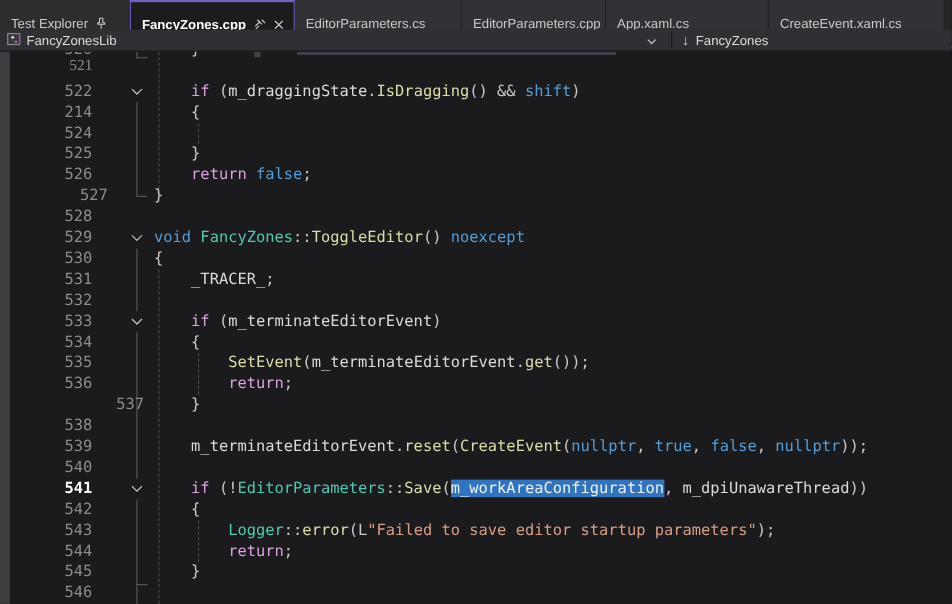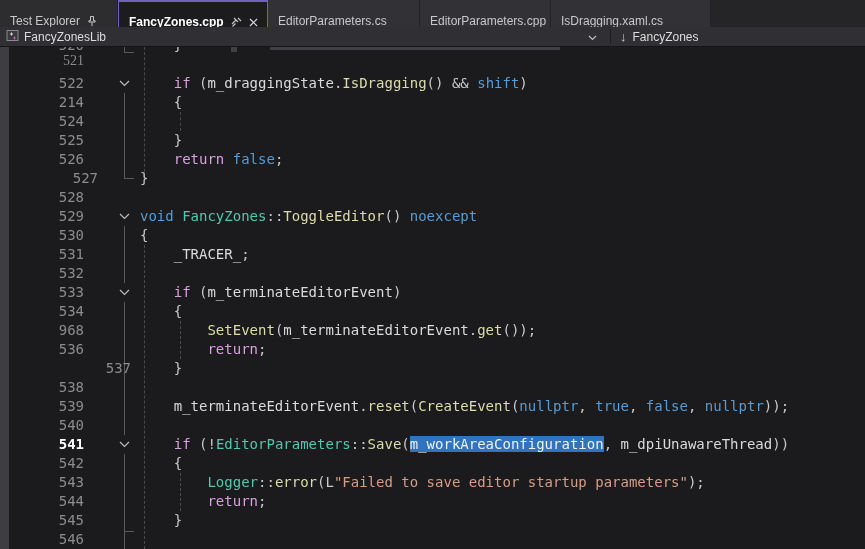--- a/index.html
+++ b/index.html
@@ -95,22 +95,25 @@
           <path d="M1 1 L8 8 M8 1 L1 8" stroke="#d8d8d8" stroke-width="1.2"></path>
         </svg>
     </span>
   </div>
   <div class="tab" style="width:152px;">
     <span>EditorParameters.cs</span>
   </div>
   <div class="tab" style="width:131px;">
     <span>EditorParameters.cpp</span>
   </div>
+  <div class="tab" style="width:148px;">
+    <span>App.xaml.cs</span>
+  </div>
   <div class="tab" style="width:160px;">
-    <span>IsDragging.xaml.cs</span>
+    <span>CreateEvent.xaml.cs</span>
   </div>
 </div>
 
 <div class="navbar">
   <div class="nav-left">
     <span class="ico">
       <svg width="13" height="13" viewBox="0 0 13 13">
         <rect x="1" y="1.5" width="11" height="10" fill="#3a3a3e" stroke="#8a8a8a" stroke-width="1"></rect>
         <path d="M4 5 h3 M5.5 3.5 v3" stroke="#d8d8d8" stroke-width="1"></path>
         <path d="M7 9 h3 M8.5 7.5 v3" stroke="#c24fc2" stroke-width="1"></path>
@@ -187,21 +190,21 @@
     <div class="code-line" style="top: 217px;"></div>
     <div class="ln-num" style="top: 236px;">533</div>
     <div class="fold-chev" style="top: 236px;">
       <svg width="11" height="7" viewBox="0 0 11 7">
         <path d="M1 1 L5.5 5.5 L10 1" fill="none" stroke="#bdbdbd" stroke-width="1.2"></path>
       </svg>
     </div>
     <div class="code-line" style="top: 236px;">    <span class="tk-kwc">if</span><span class="tk-pn"> (</span><span class="tk-id">m_terminateEditorEvent</span><span class="tk-pn">)</span></div>
     <div class="ln-num" style="top: 255px;">534</div>
     <div class="code-line" style="top: 255px;">    <span class="tk-pn">{</span></div>
-    <div class="ln-num" style="top: 274px;">968</div>
+    <div class="ln-num" style="top: 274px;">535</div>
     <div class="code-line" style="top: 274px;">        <span class="tk-fn">SetEvent</span><span class="tk-pn">(</span><span class="tk-id">m_terminateEditorEvent</span><span class="tk-pn">.</span><span class="tk-fn">get</span><span class="tk-pn">());</span></div>
     <div class="ln-num" style="top: 293px;">536</div>
     <div class="code-line" style="top: 293px;">        <span class="tk-kwc">return</span><span class="tk-pn">;</span></div>
     <div class="ln-num" style="top: 312px; padding-left: 47px;">537</div>
     <div class="code-line" style="top: 312px;">    <span class="tk-pn">}</span></div>
     <div class="ln-num" style="top: 331px;">538</div>
     <div class="code-line" style="top: 331px;"></div>
     <div class="ln-num" style="top: 350px;">539</div>
     <div class="code-line" style="top: 350px;">    <span class="tk-id">m_terminateEditorEvent</span><span class="tk-pn">.</span><span class="tk-fn">reset</span><span class="tk-pn">(</span><span class="tk-fn">CreateEvent</span><span class="tk-pn">(</span><span class="tk-kw">nullptr</span><span class="tk-pn">, </span><span class="tk-kw">true</span><span class="tk-pn">, </span><span class="tk-kw">false</span><span class="tk-pn">, </span><span class="tk-kw">nullptr</span><span class="tk-pn">));</span></div>
     <div class="ln-num" style="top: 369px;">540</div>

